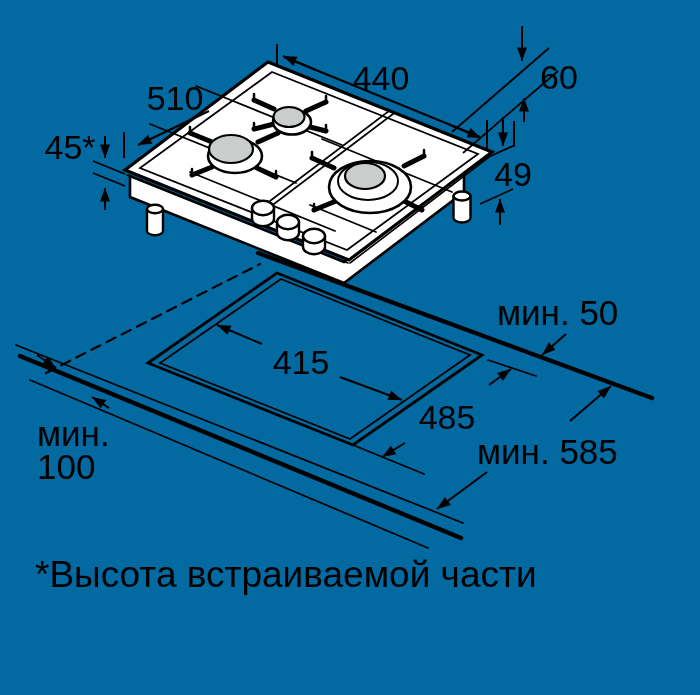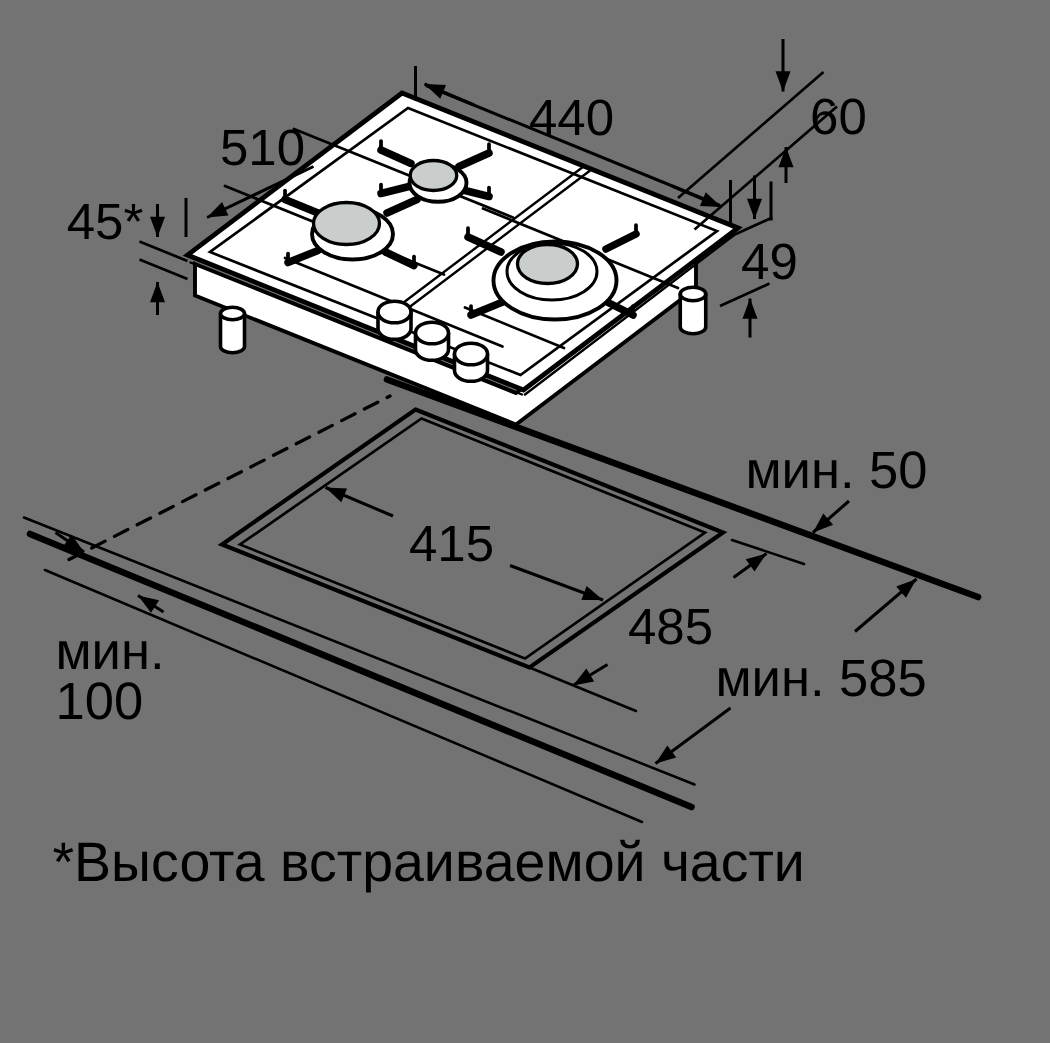--- a/index.html
+++ b/index.html
@@ -1,16 +1,16 @@
 <!DOCTYPE html>
 <html><head>
 <meta charset="utf-8">
 <style>
   html,body{margin:0;padding:0;background:#ffffff;}
-  .page{position:relative;width:700px;height:695px;background:#737373;overflow:hidden;}
+  .page{position:relative;width:700px;height:695px;background:#0369a1;overflow:hidden;}
   svg{display:block;}
   text{font-family:"Liberation Sans","DejaVu Sans",sans-serif;fill:#000;}
   .dim-label{font-size:34px;}
   .min-label{font-size:35px;}
   .footnote{font-size:37px;}
 </style>
 </head>
 <body>
 
 <div class="page">

